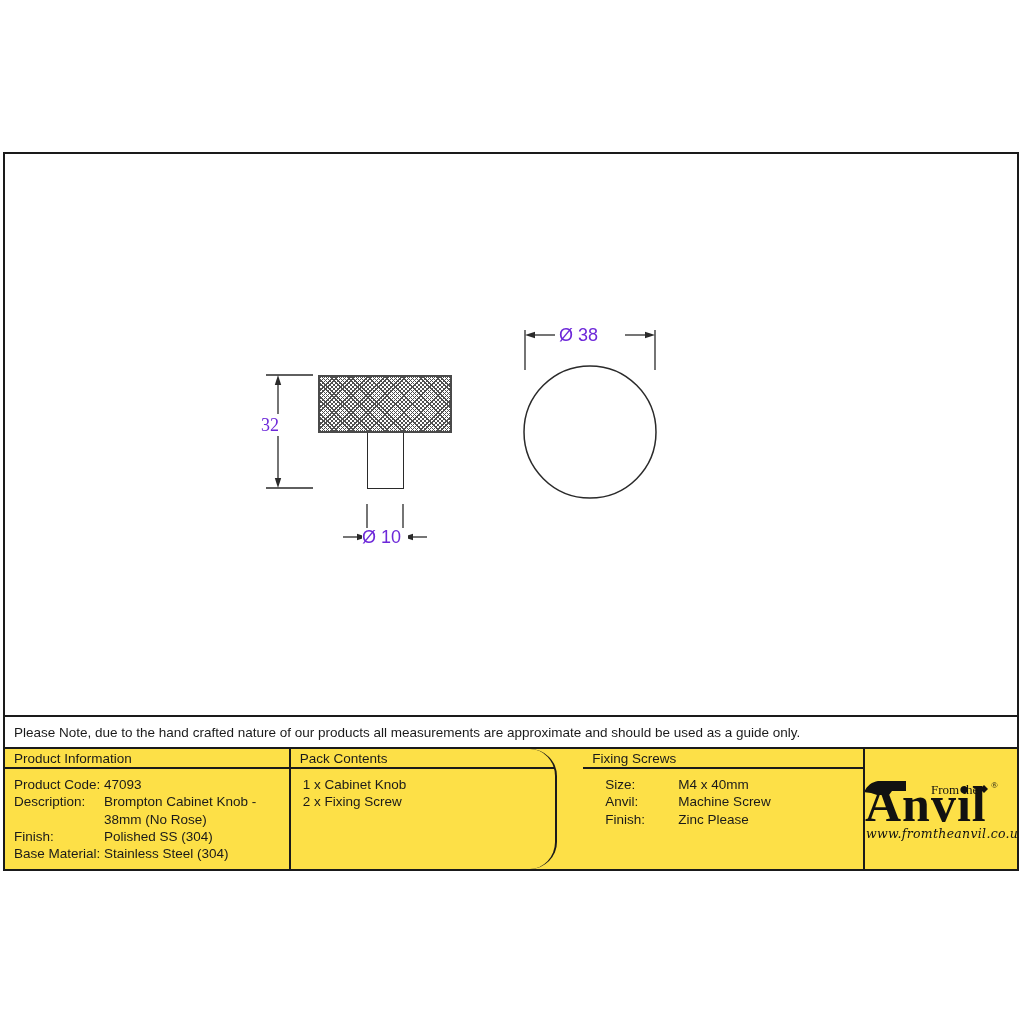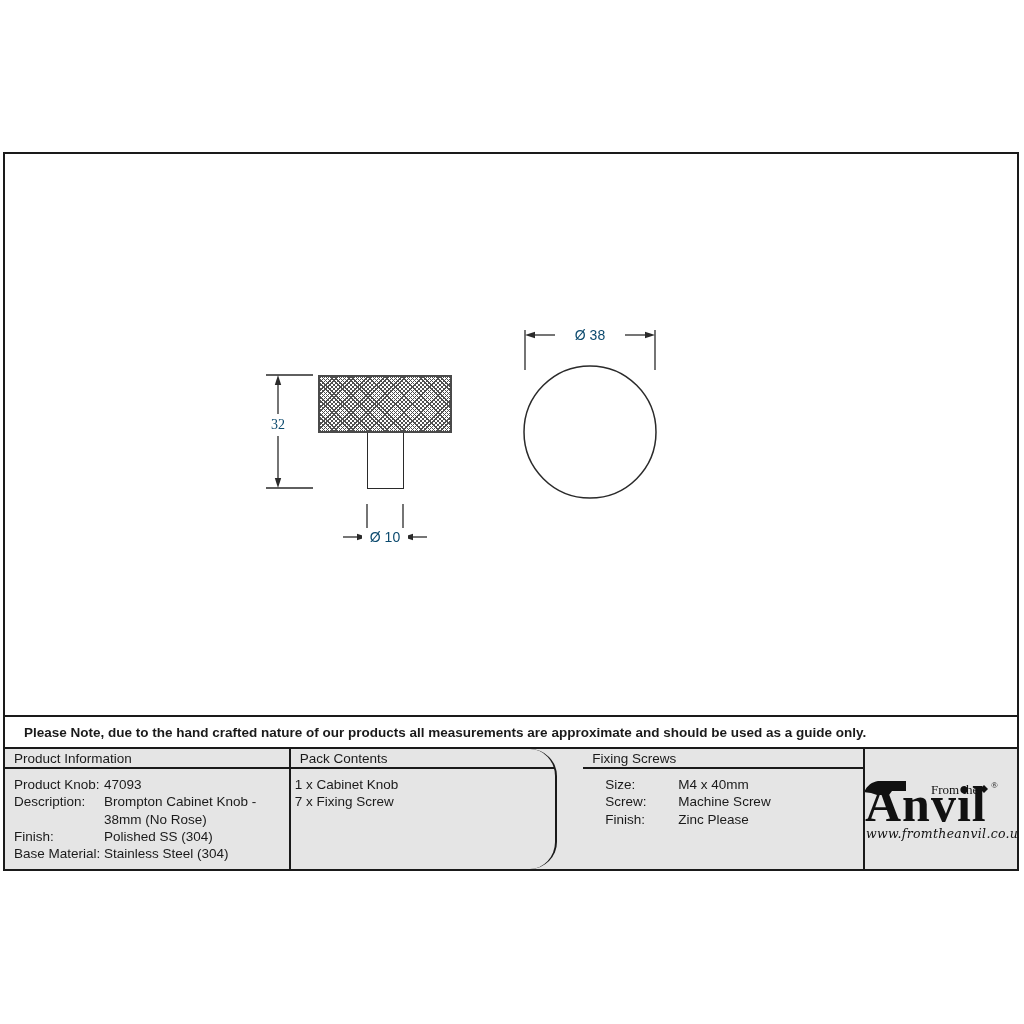--- a/index.html
+++ b/index.html
@@ -16,47 +16,47 @@
   .knob-top { position:absolute; left:313px; top:221px; width:134px; height:58px;
     border:2px solid #4a4a4a;
     background:
       repeating-linear-gradient(45deg,  #4f4f4f 0 1px, rgba(0,0,0,0) 1px 3px),
       repeating-linear-gradient(135deg, #4f4f4f 0 1px, rgba(0,0,0,0) 1px 3px),
       #ffffff; }
   .knob-stem { position:absolute; left:362px; top:279px; width:37px; height:56px;
     border-left:1.5px solid #2a2a2a; border-right:1.5px solid #2a2a2a;
     border-bottom:1.5px solid #2a2a2a; background:#fff; }
 
-  .dim-label { position:absolute; font-size:14px; color:#0c4a6e; text-align:center;
+  .dim-label { position:absolute; font-size:18px; color:#6d28d9; text-align:left;
     background:#fff; line-height:18px; }
   .dim-32  { left:256px; top:262px; width:34px;font-family:Liberation Serif, serif; }
   .dim-10  { left:357px; top:374px; width:46px; }
   .dim-38  { left:554px; top:172px; width:62px; }
 
   
   .note-bar { position:absolute; left:3px; top:715px; width:1016px; height:34px;
     border:2px solid #1a1a1a; background:#fff; display:flex; align-items:center;
-    padding-left:19px; font-size:13.5px;font-weight:bold; }
+    padding-left:9px; font-size:13.5px; }
 
   
   .spec-table { position:absolute; left:3px; top:747px; width:1016px; height:124px;
-    border:2px solid #1a1a1a; background:#e5e5e5; display:flex; }
+    border:2px solid #1a1a1a; background:#fde047; display:flex; }
   .col { height:100%; }
   .col-1 { width:287px; border-right:2px solid #1a1a1a; }
   .col-2 { width:268px; border-right:2px solid #1a1a1a;border-radius:27px; }
   .col-3 { width:283px; border-right:2px solid #1a1a1a;margin-left:26px; }
   .col-4 { flex:1; display:flex; align-items:center; justify-content:center;text-align:center; }
   .col-header { height:20px; border-bottom:2px solid #1a1a1a; font-size:13.5px;
     line-height:19px; padding-left:9px; white-space:nowrap; }
   .col-body { padding-top:7px; font-size:13.5px; line-height:17.3px; }
   .kv-row { display:flex; }
   .kv-label { padding-left:9px; width:99px; flex:none; }
   .col-3 .kv-label { padding-left:22px; width:95px; }
   .kv-value { width:180px; }
-  .pack-item { padding-left:4px; }
+  .pack-item { padding-left:12px; }
 
   .logo-box { width:152px; height:64px; }
 </style>
 </head>
 <body>
 
 <div class="sheet">
 
   <div class="drawing-frame">
     <div class="drawing-inner">
@@ -103,21 +103,21 @@
   <div class="note-bar">
     <span>Please Note, due to the hand crafted nature of our products all measurements are approximate and should be used as a guide only.</span>
   </div>
 
   <div class="spec-table">
 
     <div class="col col-1">
       <div class="col-header">Product Information</div>
       <div class="col-body">
         <div class="kv-row">
-          <span class="kv-label">Product Knob:</span>
+          <span class="kv-label">Product Code:</span>
           <span class="kv-value">47093</span>
         </div>
         <div class="kv-row">
           <span class="kv-label">Description:</span>
           <span class="kv-value">Brompton Cabinet Knob - 38mm (No Rose)</span>
         </div>
         <div class="kv-row">
           <span class="kv-label">Finish:</span>
           <span class="kv-value">Polished SS (304)</span>
         </div>
@@ -125,33 +125,33 @@
           <span class="kv-label">Base Material:</span>
           <span class="kv-value">Stainless Steel (304)</span>
         </div>
       </div>
     </div>
 
     <div class="col col-2">
       <div class="col-header">Pack Contents</div>
       <div class="col-body">
         <div class="pack-item">1 x Cabinet Knob</div>
-        <div class="pack-item">7 x Fixing Screw</div>
+        <div class="pack-item">2 x Fixing Screw</div>
       </div>
     </div>
 
     <div class="col col-3">
       <div class="col-header">Fixing Screws</div>
       <div class="col-body">
         <div class="kv-row">
           <span class="kv-label">Size:</span>
           <span class="kv-value">M4 x 40mm</span>
         </div>
         <div class="kv-row">
-          <span class="kv-label">Screw:</span>
+          <span class="kv-label">Anvil:</span>
           <span class="kv-value">Machine Screw</span>
         </div>
         <div class="kv-row">
           <span class="kv-label">Finish:</span>
           <span class="kv-value">Zinc Please</span>
         </div>
       </div>
     </div>
 
     <div class="col col-4">

